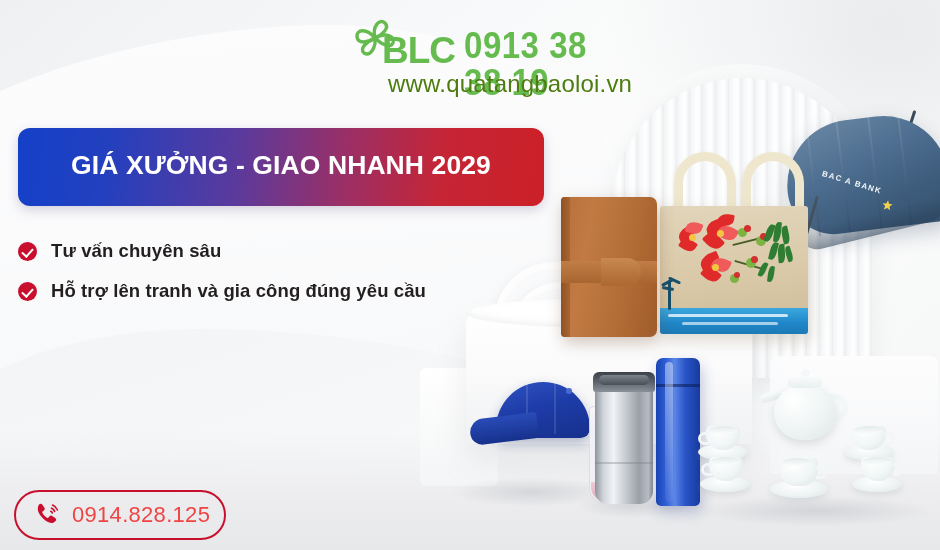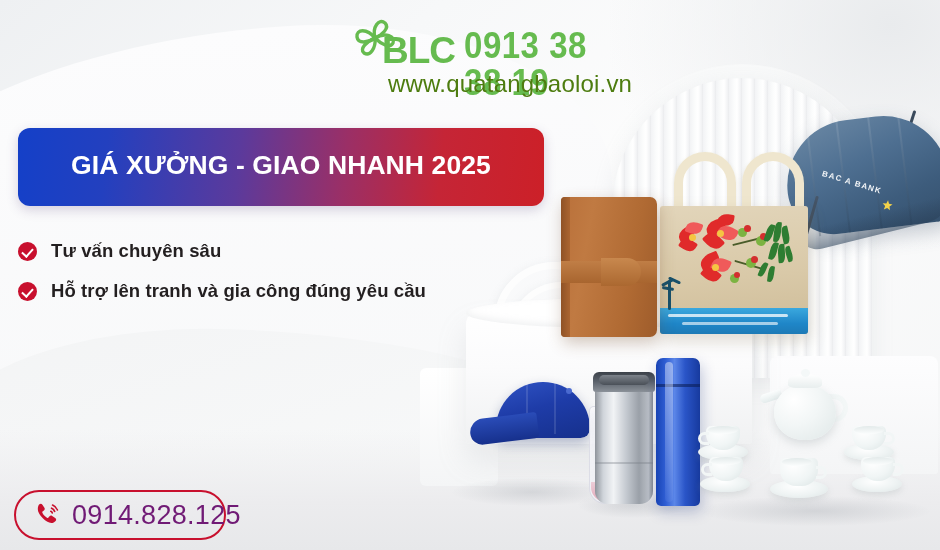--- a/index.html
+++ b/index.html
@@ -135,21 +135,21 @@
   }
   .bullet-text { font-size:18.5px; color:#231f20; font-weight:bold; letter-spacing:.1px; }
 
   
   .phone-pill {
     position:absolute; left:14px; top:490px; width:212px; height:50px;
     border:2.6px solid #c8102e; border-radius:26px; background:transparent;
     display:flex; align-items:center; padding:0 16px;
   }
   .phone-icon { width:30px; height:30px; margin-right:10px; flex:0 0 30px; }
-  .phone-num { font-size:27px; color:#701a75; letter-spacing:.3px; font-weight:500; }
+  .phone-num { font-size:22px; color:#ef4444; letter-spacing:.3px; font-weight:500; }
 
   
   .notebook {
     position:absolute; left:561px; top:197px; width:96px; height:140px;
     background:linear-gradient(100deg,#b9703a 0%,#c07a42 28%,#b06a33 70%,#9e5c2b 100%);
     border-radius:4px 7px 7px 4px;
     box-shadow:2px 6px 16px rgba(110,70,35,.3);
   }
   .notebook::before {
     content:""; position:absolute; left:0; top:0; width:9px; height:140px;
@@ -406,21 +406,21 @@
       </g>
     </svg>
     <div class="brand-row">
       <span class="brand-blc">BLC</span>
       <span class="brand-phone">0913 38 38 19</span>
     </div>
     <div class="brand-site">www.quatangbaoloi.vn</div>
   </div>
 
   <div class="headline">
-    <div class="headline-l2">GIÁ XƯỞNG - GIAO NHANH 2025</div>
+    <div class="headline-l2">GIÁ XƯỞNG - GIAO NHANH 2029</div>
   </div>
 
   <div class="bullets">
     <div class="bullet">
       <span class="tick"></span>
       <span class="bullet-text">Tư vấn chuyên sâu</span>
     </div>
     <div class="bullet">
       <span class="tick"></span>
       <span class="bullet-text">Hỗ trợ lên tranh và gia công đúng yêu cầu</span>

